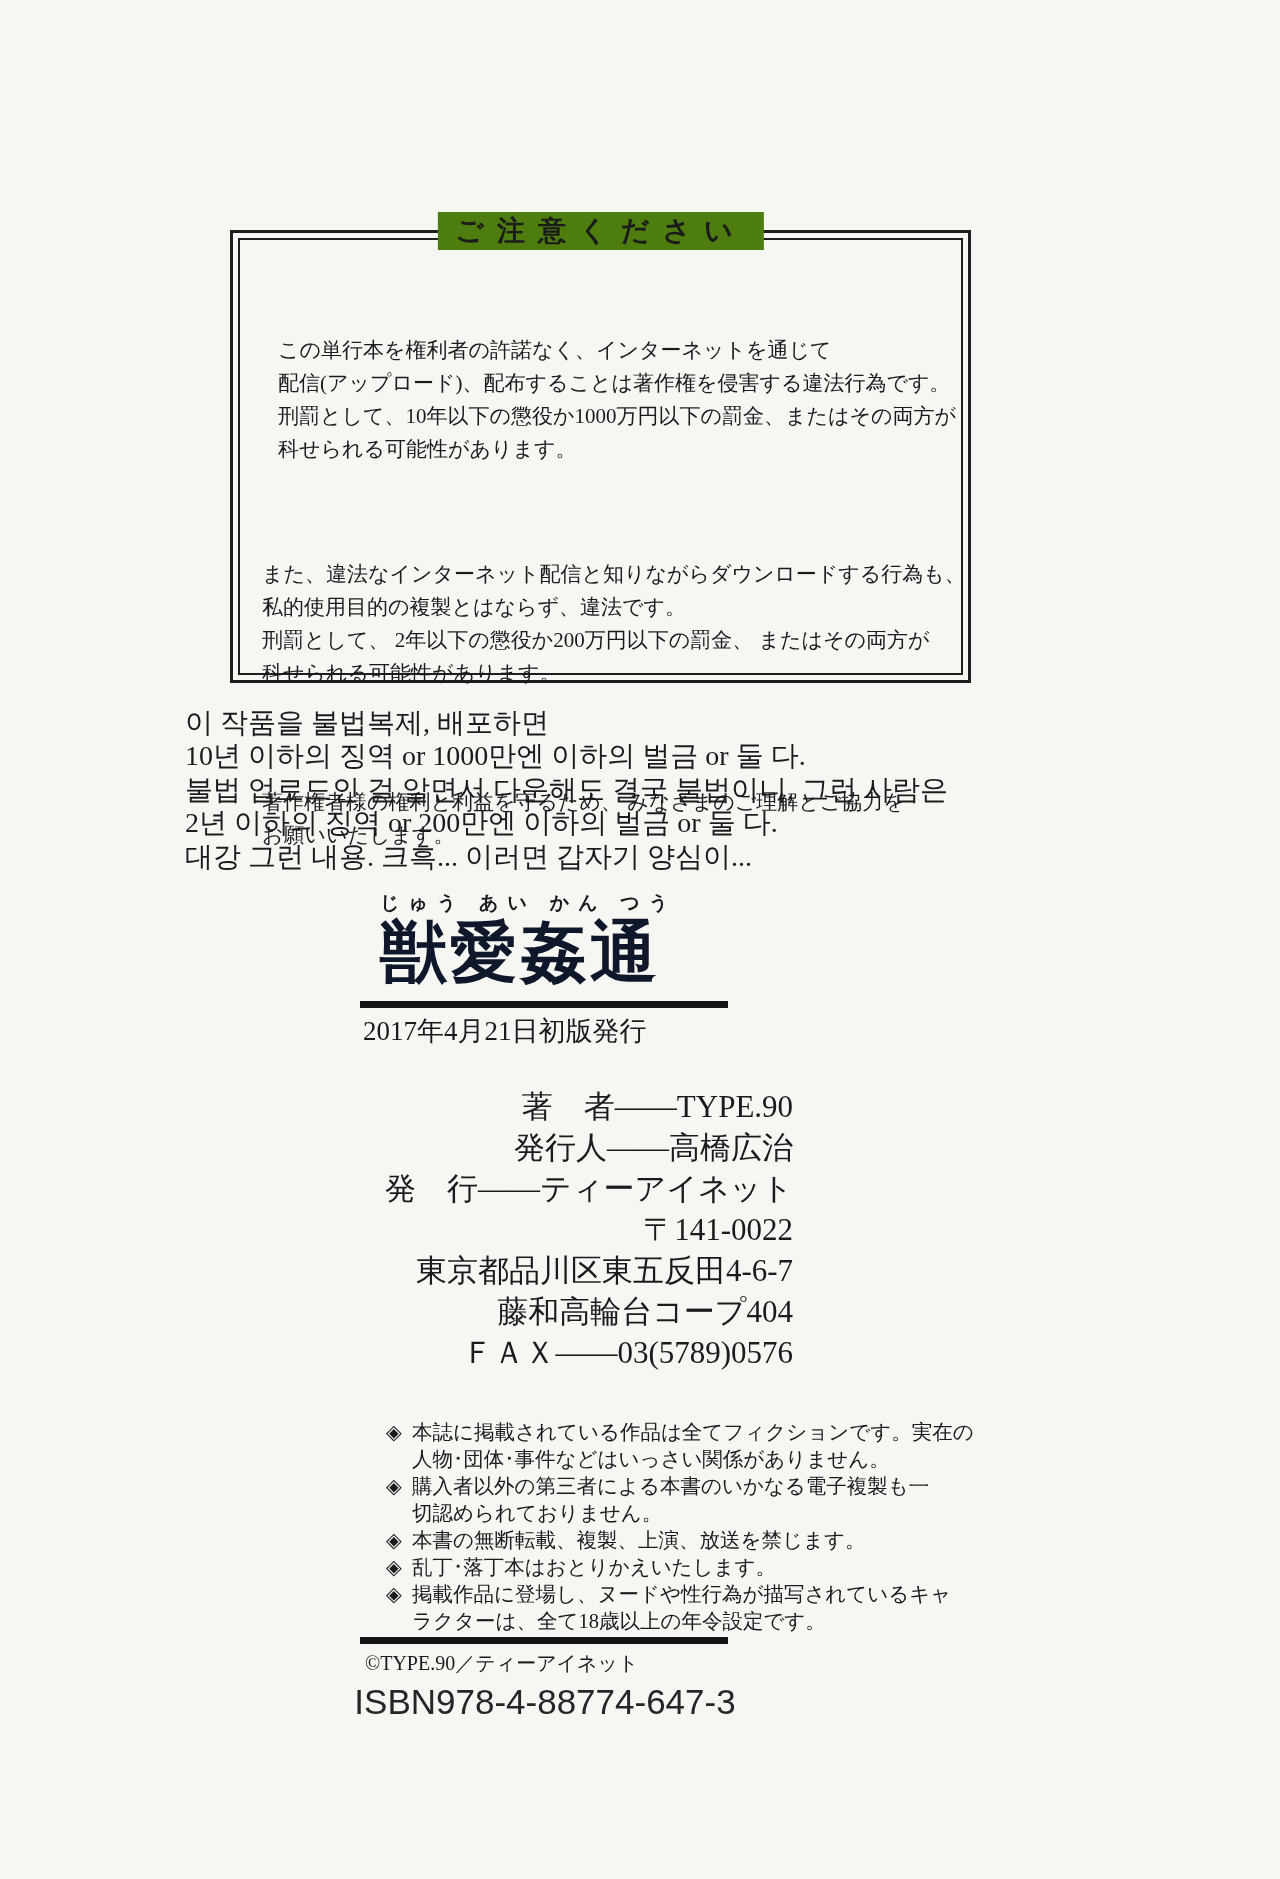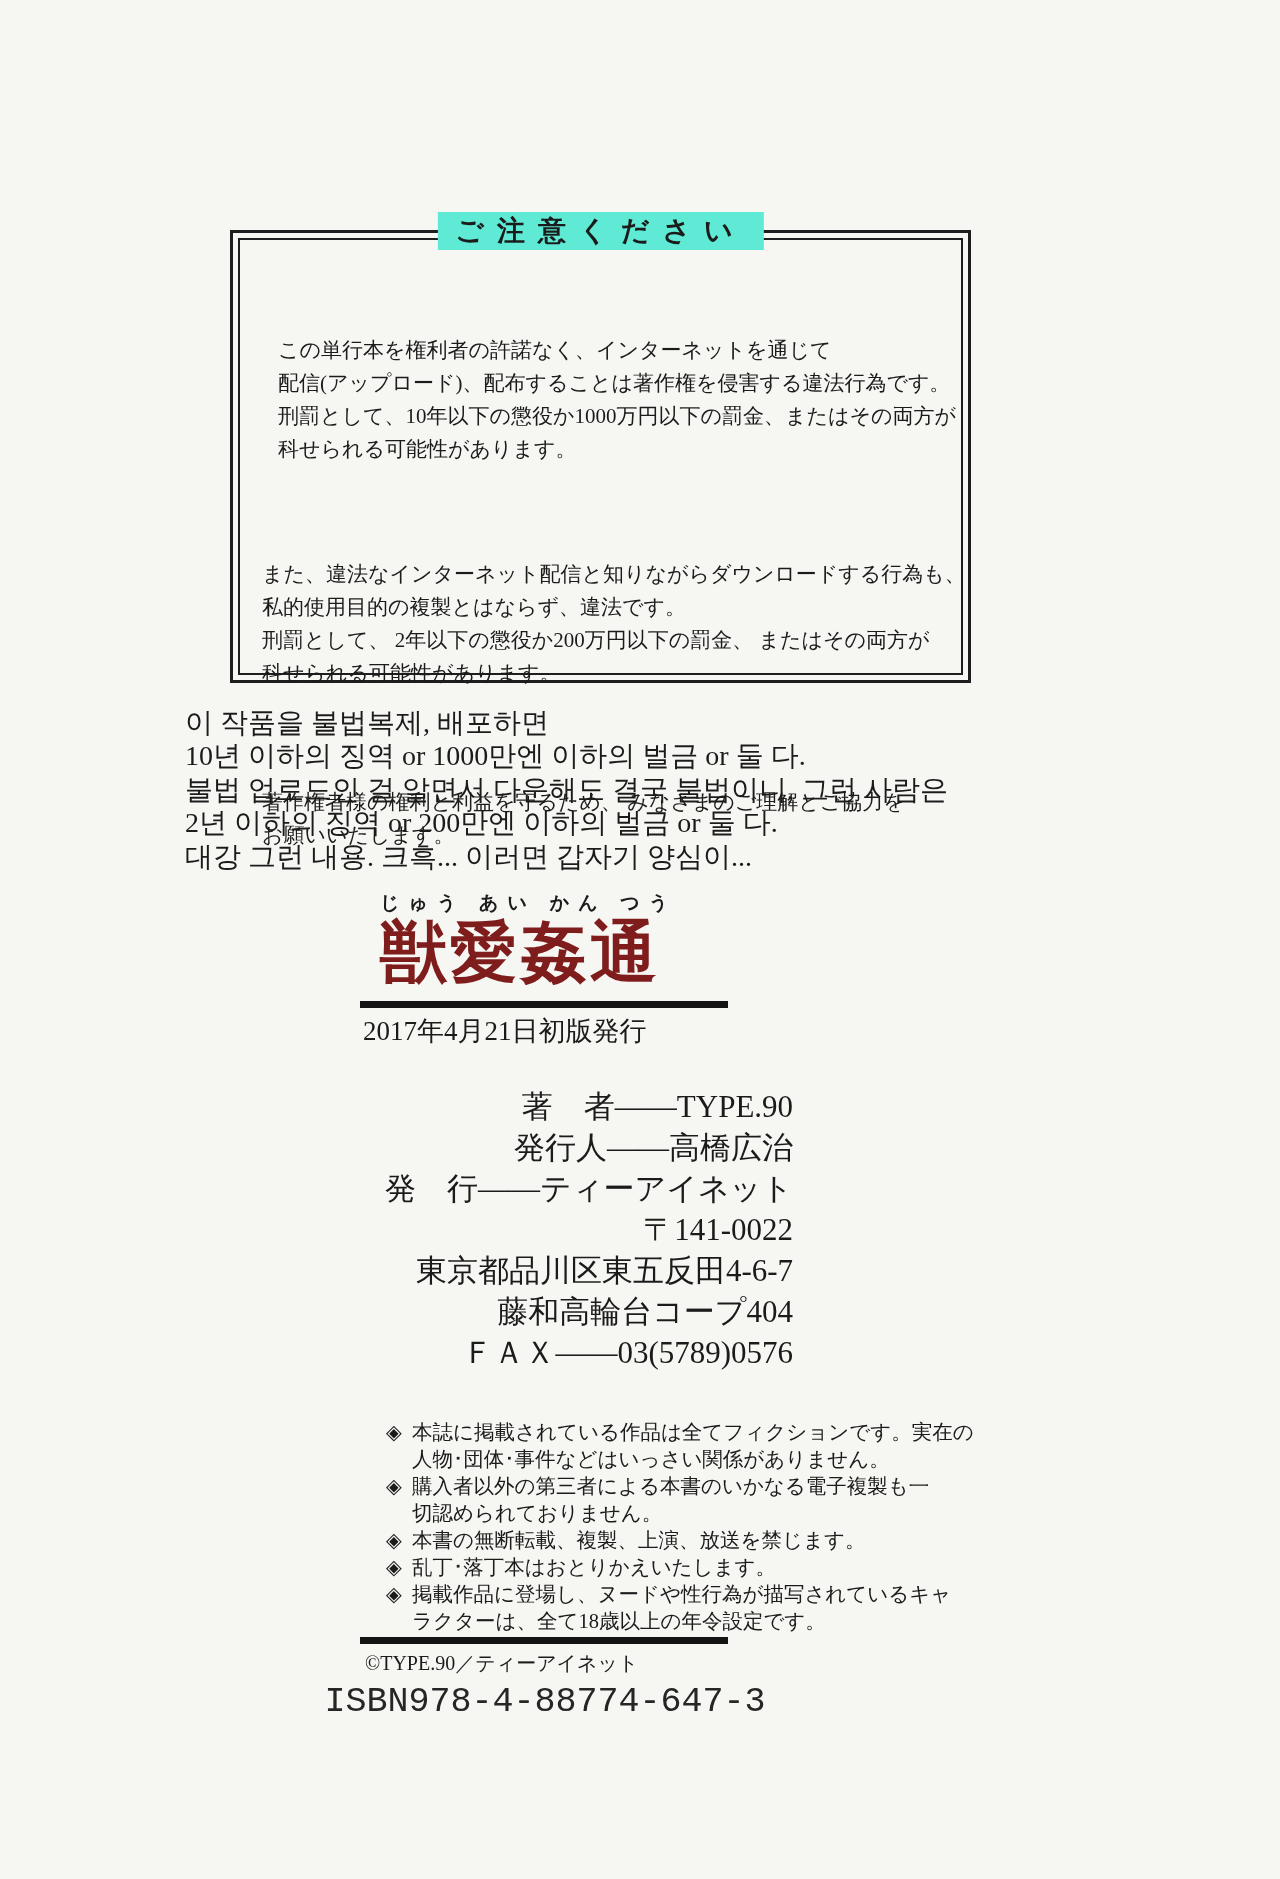--- a/index.html
+++ b/index.html
@@ -21,21 +21,21 @@
     width:735px; height:447px;
     border:3px solid #1e1e1e;
   }
   .notice-inner {
     position:absolute; inset:5px;
     border:2px solid #1e1e1e;
   }
   .notice-heading {
     position:absolute; top:-21px; left:50%;
     transform:translateX(-50%);
-    background:#5eead4;
+    background:#4d7c0f;
     padding:0 18px;
     font-size:28px; font-weight:bold;
     letter-spacing:13px;
     white-space:nowrap;
   }
   .notice-content {
     position:absolute; inset:7px;
     padding:28px 20px 0 22px;
     font-size:21px; line-height:33px;
     white-space:pre;
@@ -56,21 +56,21 @@
     left:380px; top:890px; width:450px;
   }
   .furigana {
     font-size:19px; font-weight:bold;
     letter-spacing:9px; white-space:pre;
   }
   .book-title {
     margin-top:1px;
     font-size:67px; font-weight:900;
     letter-spacing:3px; line-height:1.05;
-    color:#7f1d1d;
+    color:#0f172a;
     white-space:pre;
   }
   .rule {
     position:absolute; left:360px; width:368px; height:7px;
     background:#141414;
   }
   .rule-top { top:1001px; }
   .rule-bottom { top:1637px; }
   .edition-date {
     left:363px; top:1013px;
@@ -89,21 +89,21 @@
   }
   .disc-item { display:flex; align-items:flex-start; }
   .disc-bullet { width:26px; flex:0 0 26px; }
   .disc-text { white-space:pre; }
 
   
   .copyright { left:365px; top:1650px; font-size:20px; white-space:pre; }
   .isbn {
     left:280px; top:1682px; width:530px;
     text-align:center;
-    font-family:Liberation Mono, monospace;
+    font-family:Liberation Sans, sans-serif;
     font-size:35px; color:#262626;
     white-space:pre;
   }
 </style>
 </head>
 <body>
 
 <div class="page">
 
   <div class="notice-box">

